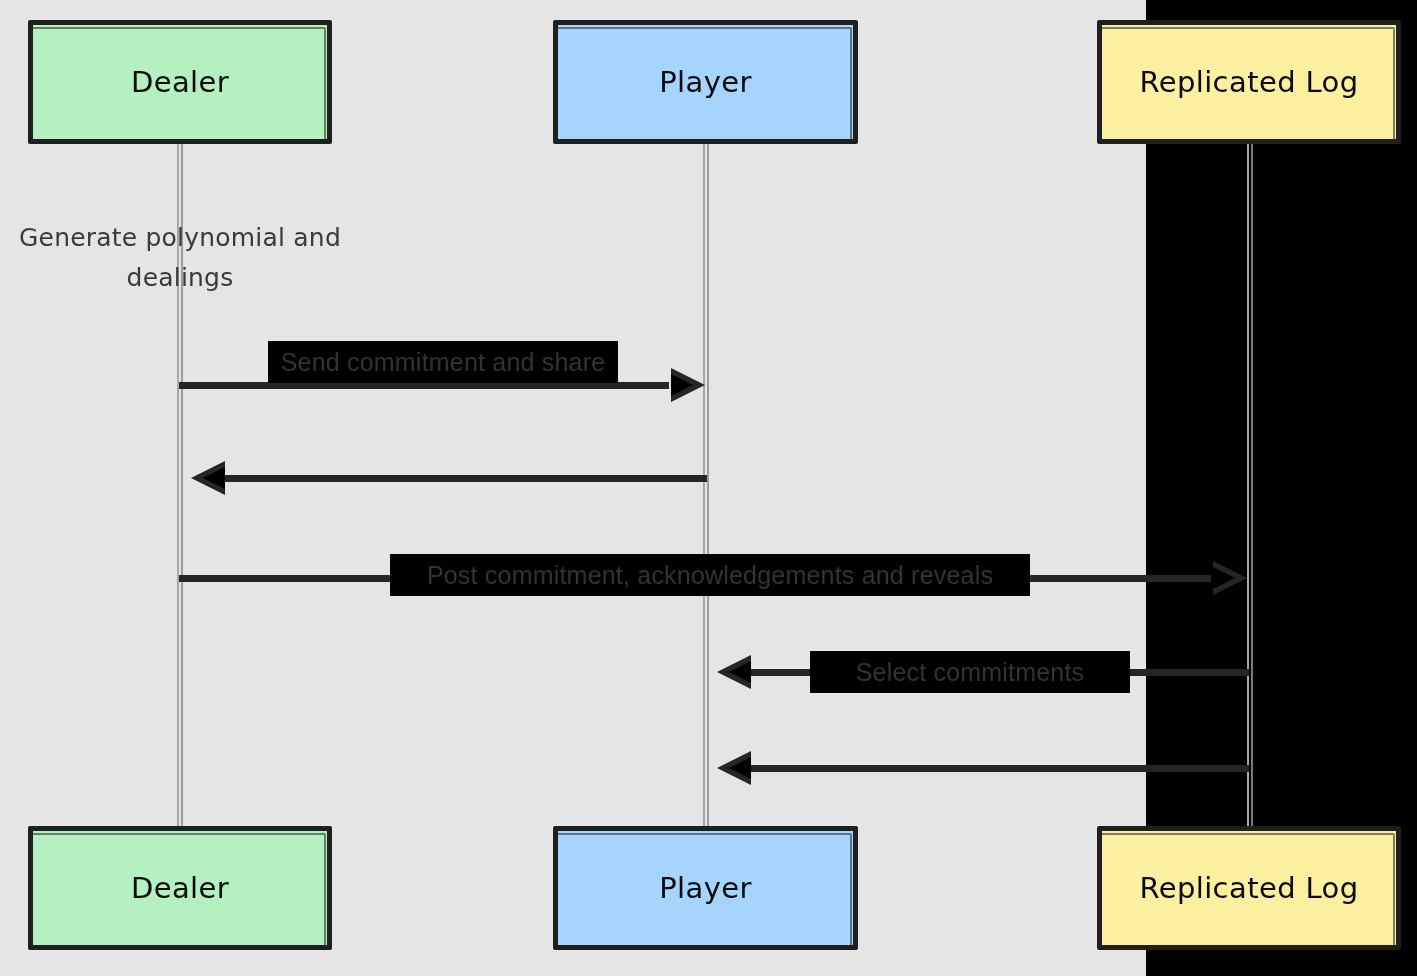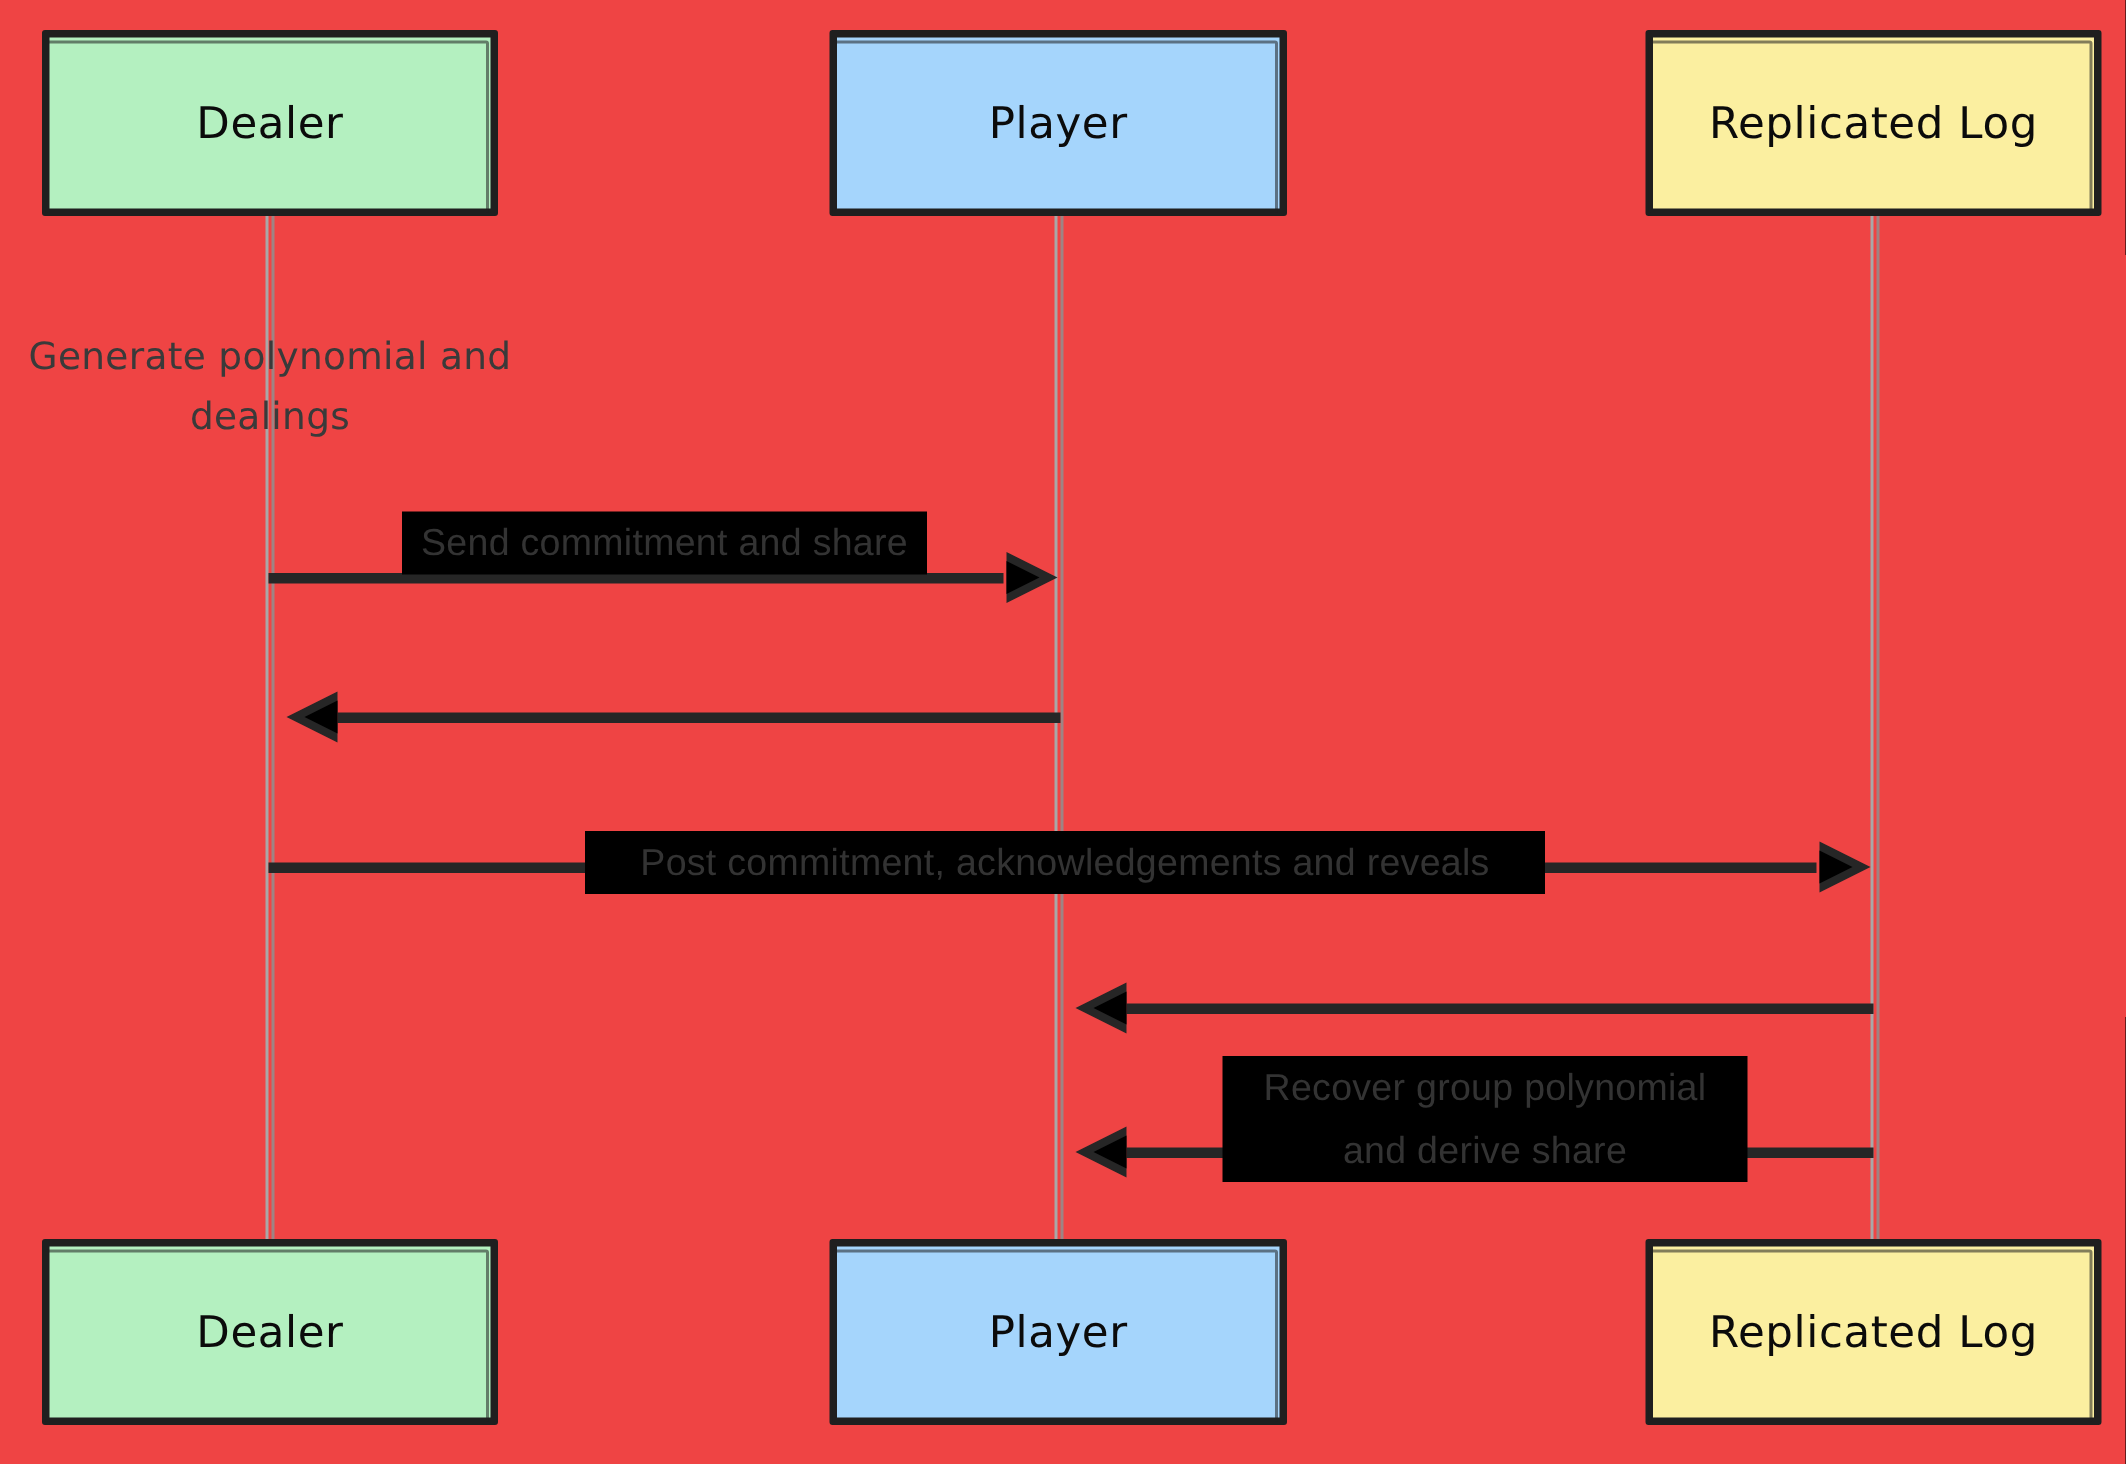--- a/index.html
+++ b/index.html
@@ -8,23 +8,23 @@
     background: #000000;
   }
   body {
     width: 1417px;
     height: 976px;
     overflow: hidden;
     font-family: "DejaVu Sans", sans-serif;
   }
   #diagram-root {
     position: relative;
-    width: 1417px;
+    width: 1146px;
     height: 976px;
-    background: #ef4444;
+    background: #e5e5e5;
   }
 
   
   .participant-box {
     position: absolute;
     box-sizing: border-box;
     border: 5px solid #1f1f1f;
     display: flex;
     align-items: center;
     justify-content: center;
@@ -176,26 +176,26 @@
   <div class="message" style="left:0; top:578px;">
     <div class="msg-line" style="left:179px; width:1032px;"></div>
     <div class="arrowhead right" style="left:1213px;"></div>
   </div>
   <div class="msg-label" style="left:390px; top:554px; width:640px;">Post commitment, acknowledgements and reveals</div>
 
   <div class="message" style="left:0; top:672px;">
     <div class="msg-line" style="left:751px; width:498px;"></div>
     <div class="arrowhead left" style="left:717px;"></div>
   </div>
+  <div class="msg-label" style="left:810px; top:651px; width:320px;">Select commitments</div>
 
   <div class="message" style="left:0; top:768px;">
     <div class="msg-line" style="left:751px; width:498px;"></div>
     <div class="arrowhead left" style="left:717px;"></div>
   </div>
-  <div class="msg-label" style="left:815px; top:704px; width:350px;">Recover group polynomial and derive share</div>
 
   <div class="participant-box" style="left:28px; top:826px; width:304px; height:124px; background:#B4F0C0;">
     <span class="participant-label">Dealer</span>
   </div>
 
   <div class="participant-box" style="left:553px; top:826px; width:305px; height:124px; background:#A5D5FC;">
     <span class="participant-label">Player</span>
   </div>
 
   <div class="participant-box" style="left:1097px; top:826px; width:304px; height:124px; background:#FBEFA0;">

